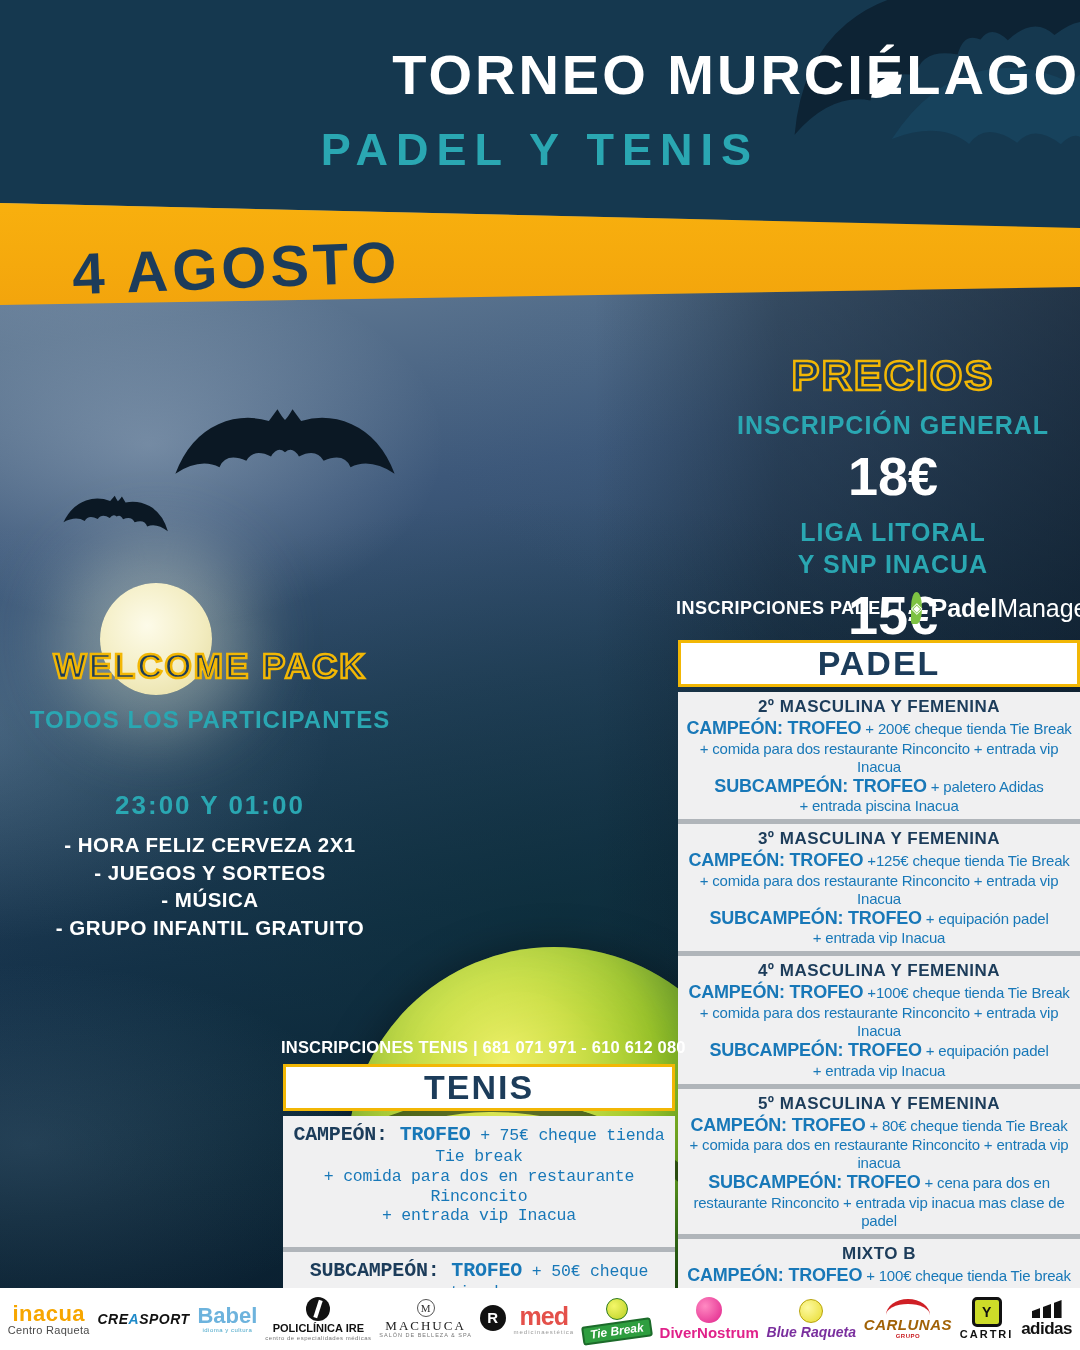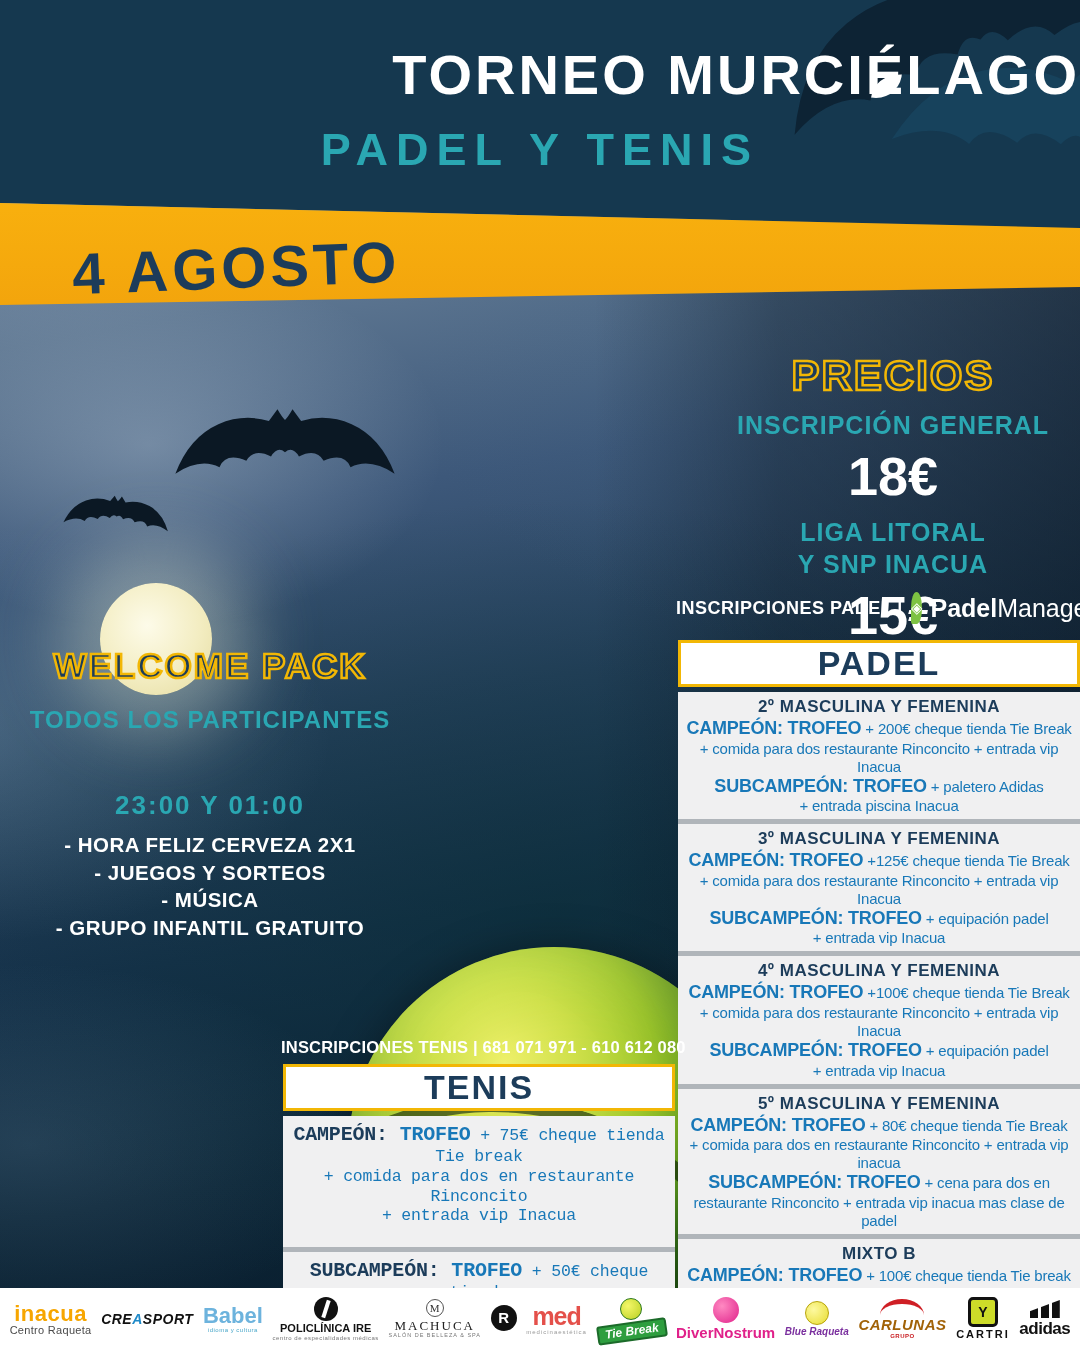--- a/index.html
+++ b/index.html
@@ -97,21 +97,21 @@
   .babel{color:#6db3dd;font-size:22px;font-weight:800;}
   .babel-sub{color:#49a7c9;}
   .policlinica-ire{font-size:11px;font-weight:800;}
   .machuca{font-family:"Liberation Serif",serif;font-size:13px;letter-spacing:2px;color:#222;}
   .machuca-sub{font-size:5.5px;letter-spacing:1px;}
   .med{color:#e4504a;font-size:25px;font-weight:800;letter-spacing:-1px;}
   .med-sub{color:#999;letter-spacing:1px;}
   .tie-break{background:#2e9e3f;color:#fff;font-style:italic;font-weight:800;font-size:12px;
       transform:rotate(-8deg);padding:1px 6px;border:2px solid #1c6b2a;border-radius:3px;}
   .diver-nostrum{color:#e0218a;font-size:15px;font-weight:800;}
-  .blue-raqueta{color:#7a2f9e;font-size:10px;font-weight:800;font-style:italic;}
+  .blue-raqueta{color:#7a2f9e;font-size:14px;font-weight:800;font-style:italic;}
   .carlunas{color:#a16207;font-size:15px;font-weight:900;font-style:italic;letter-spacing:.5px;}
   .carlunas-sub{color:#c8191e;font-weight:700;}
   .cartri{font-size:11px;font-weight:900;letter-spacing:2px;}
   .adidas{font-size:17px;font-weight:800;letter-spacing:-.5px;}
   .licon{margin-bottom:2px;}
   .clinic-circle-icon{width:24px;height:24px;border-radius:50%;background:#111;position:relative;}
   .clinic-circle-icon::after{content:"";position:absolute;left:10px;top:3px;width:4px;height:18px;
       background:#fff;transform:rotate(18deg);}
   .r-circle-icon{width:26px;height:26px;border-radius:50%;background:#111;color:#fff;font-weight:800;
       display:flex;align-items:center;justify-content:center;font-size:15px;}

